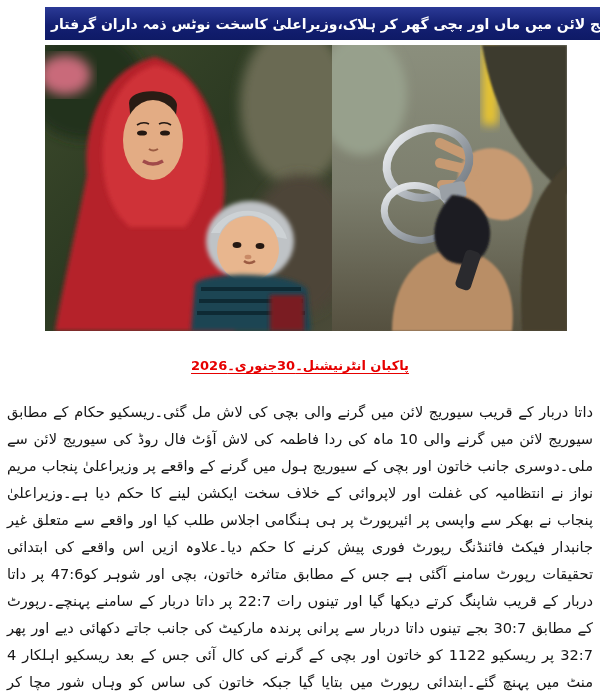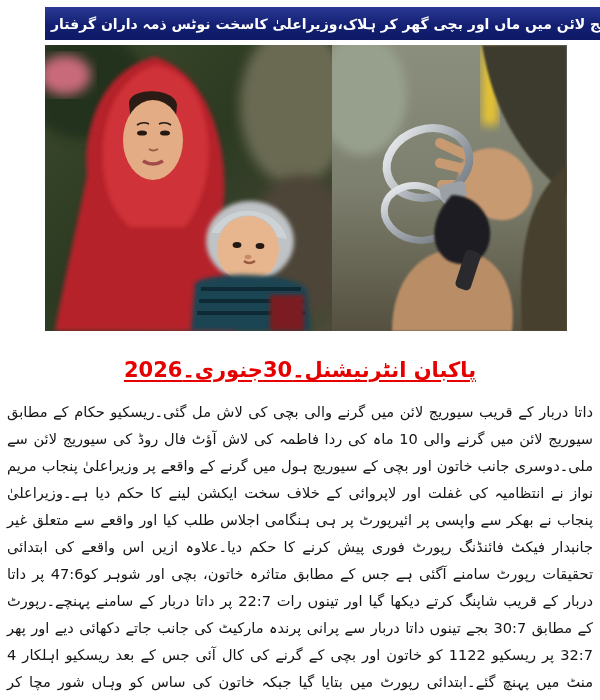--- a/index.html
+++ b/index.html
@@ -16,21 +16,21 @@
   }
   
   .photos{position:absolute;top:45px;left:45px;width:522px;height:286px;display:flex;}
   .photo{height:286px;display:block;}
   .photo svg{display:block;width:100%;height:100%;}
   .photo-left{width:287px;}
   .photo-right{width:235px;}
   
   .dateline{
     position:absolute;top:358px;left:0;width:600px;text-align:center;
-    color:#e60000;font-weight:bold;font-size:21px;direction:rtl;
+    color:#e60000;font-weight:bold;font-size:13px;direction:rtl;
     text-decoration:underline;text-underline-offset:3px;
   }
   
   .article{
     position:absolute;top:398px;left:7px;right:7px;
     direction:rtl;text-align:justify;font-size:14.6px;line-height:27px;color:#151515;
   }
 </style>
 </head>
 <body>

